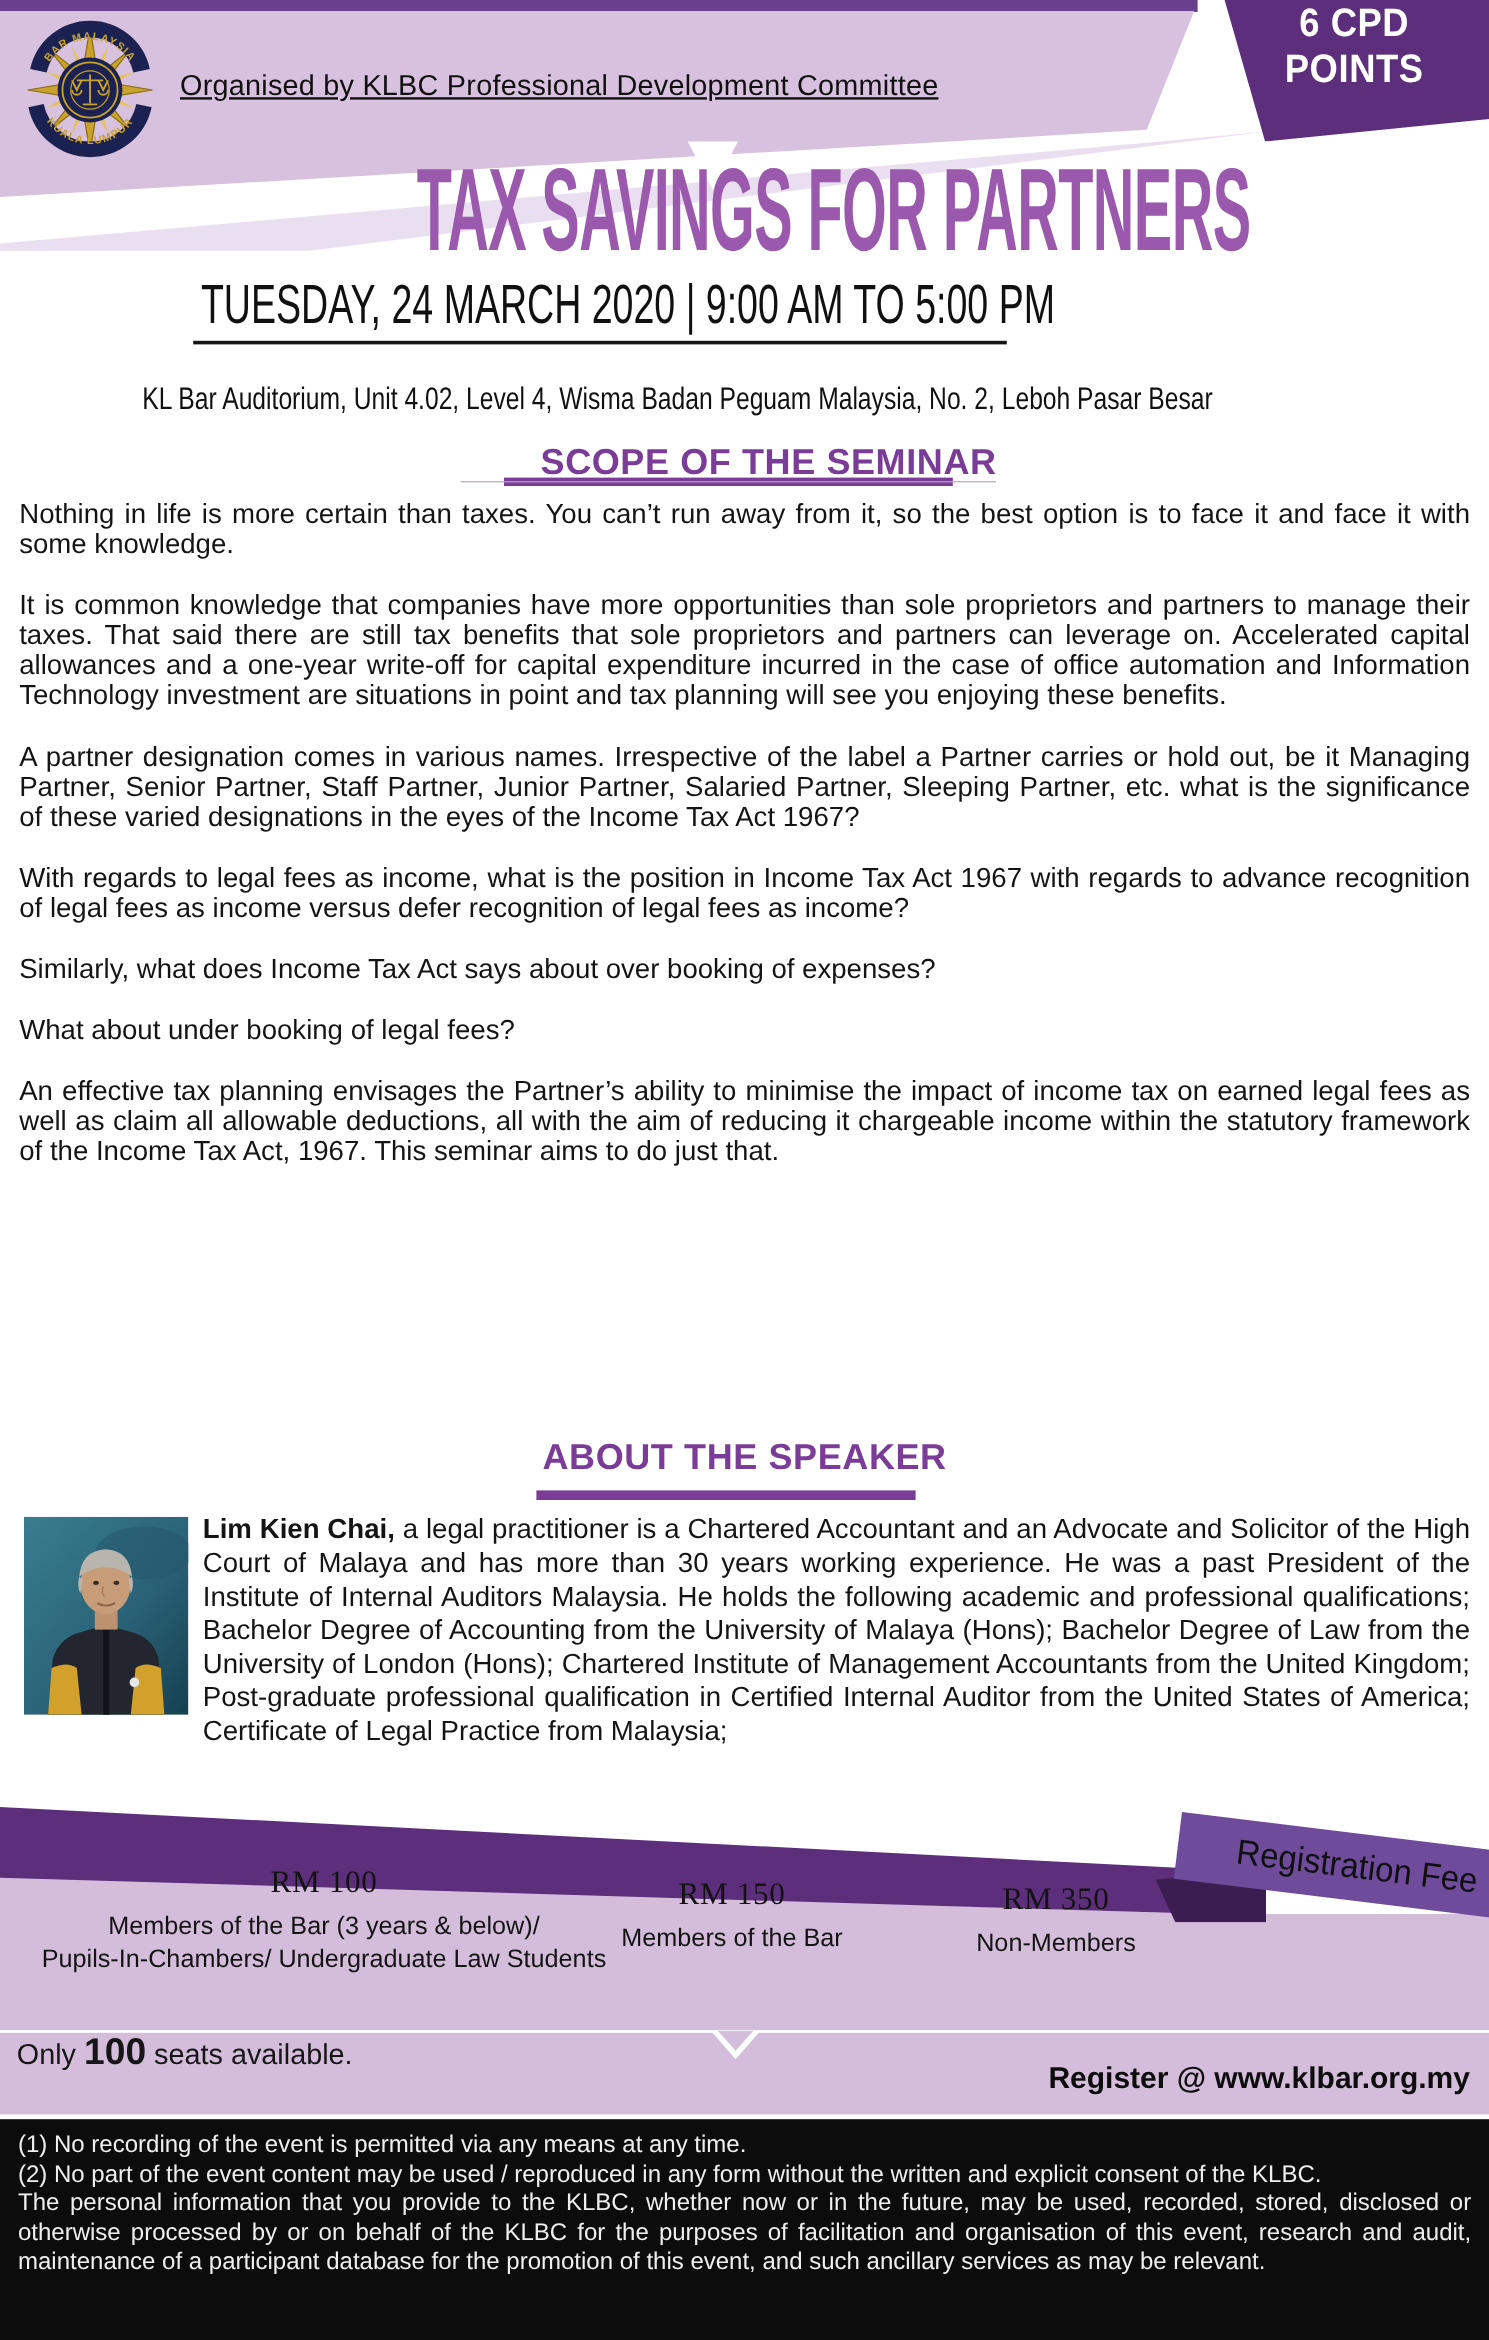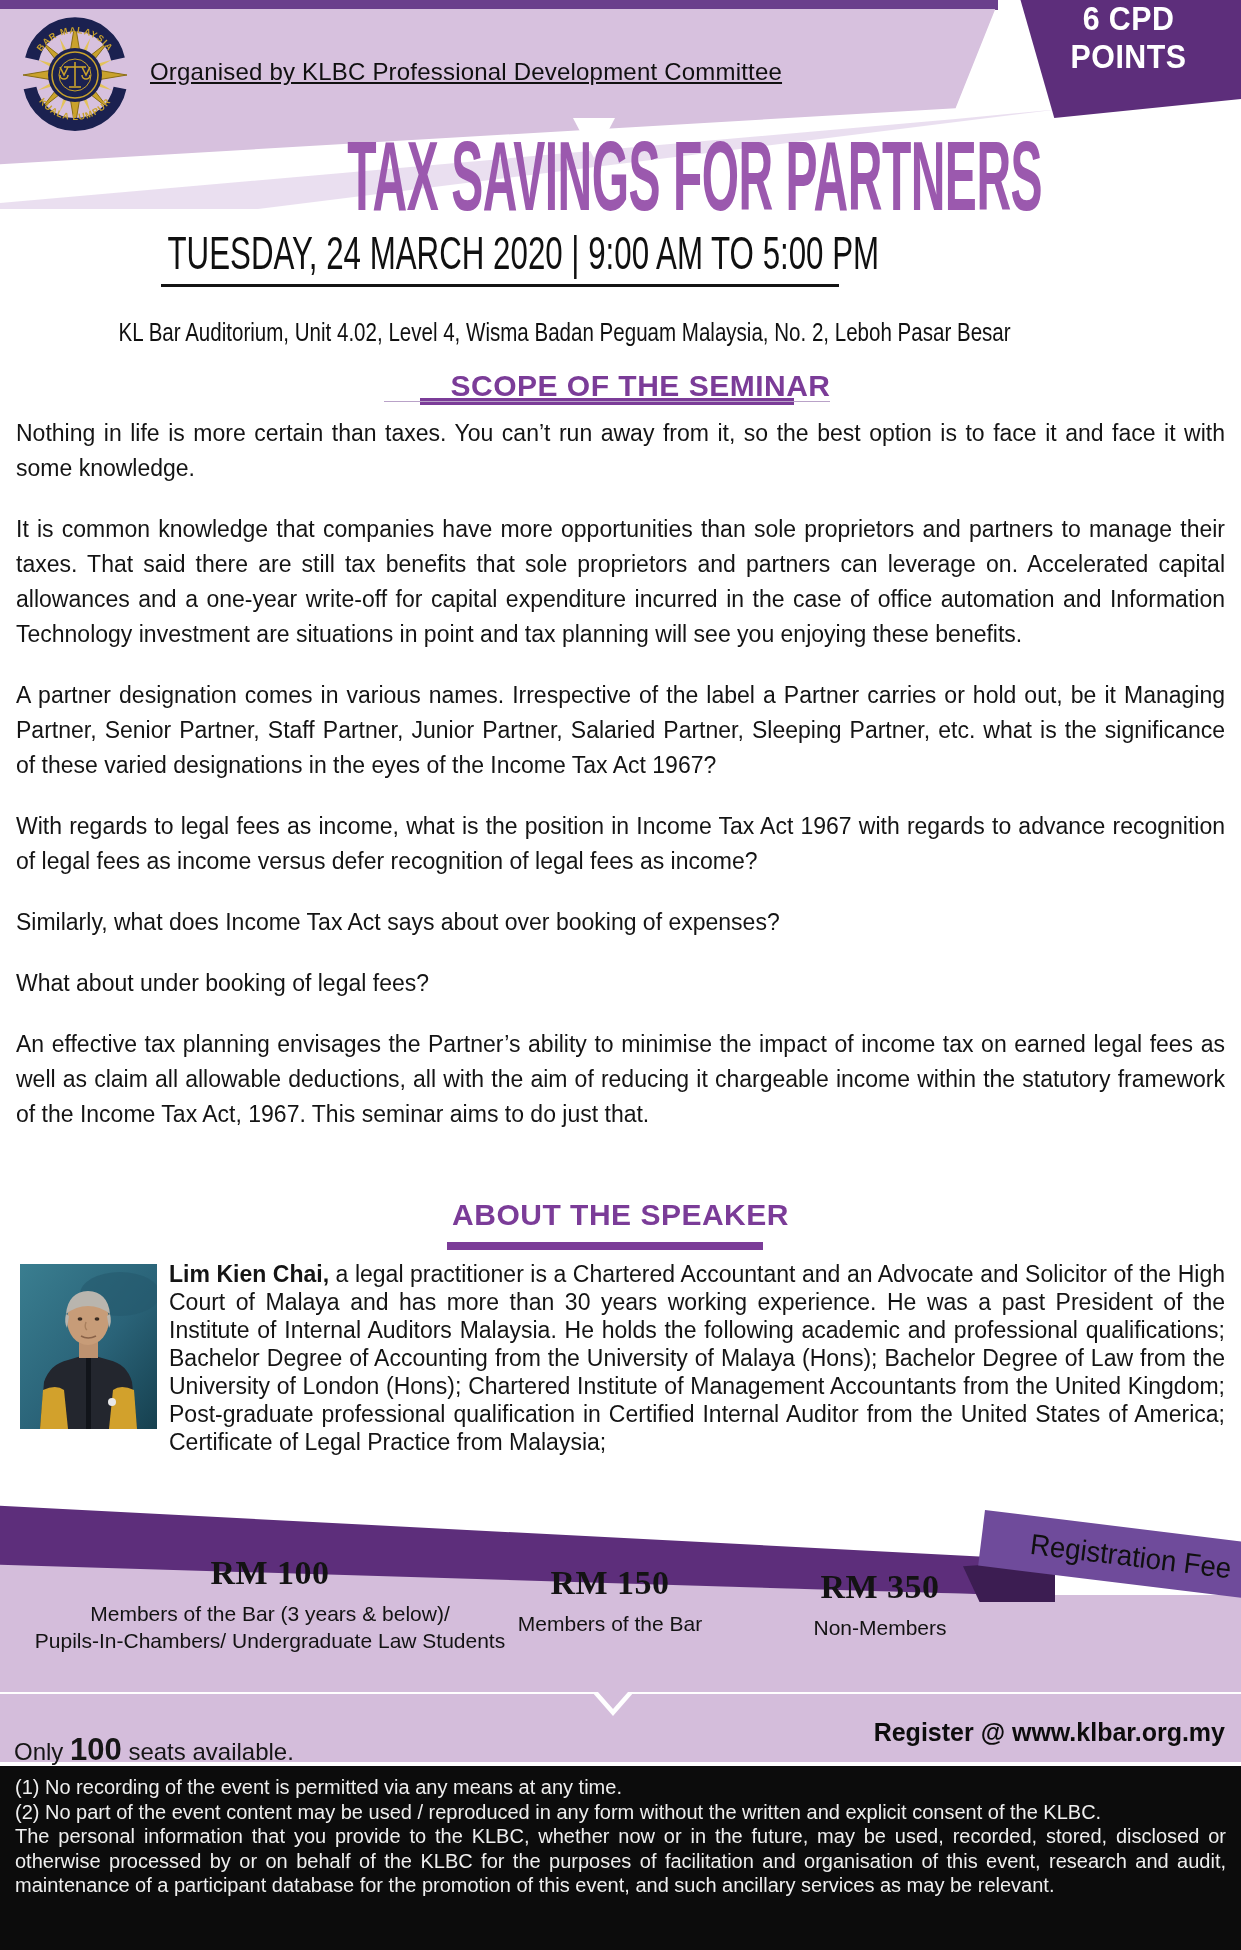--- a/index.html
+++ b/index.html
@@ -34,44 +34,44 @@
   
   .sec-h{position:absolute;left:0;width:1241px;text-align:center;font-size:30px;font-weight:700;
     color:#7b3c98;letter-spacing:.5px;margin:0;}
   .h-scope{top:369px;padding-left:20px;}
   .bar-scope{position:absolute;top:398px;left:420px;width:374px;height:7px;background:#7b3c98;}
   .bar-scope::before{content:"";position:absolute;top:3px;left:-36px;width:446px;height:1px;background:#b9a2c8;}
   .h-about{top:1198px;}
   .bar-about{position:absolute;top:1242px;left:447px;width:316px;height:8px;background:#7b3c98;}
   
   .body-copy{position:absolute;top:416px;left:16px;width:1209px;}
-  .body-copy p{margin:0 0 26px;font-size:23px;line-height:35px;text-align:justify;color:#141414;}
+  .body-copy p{margin:0 0 26px;font-size:23px;line-height:25px;text-align:justify;color:#141414;}
   
   .speaker-row{position:absolute;top:1260px;left:16px;width:1209px;font-size:23px;line-height:28px;text-align:justify;color:#141414;}
   .speaker-photo{float:left;width:137px;height:165px;margin:4px 12px 4px 4px;}
   .speaker-name{font-weight:700;}
   
   .fees{position:absolute;top:1502px;left:0;width:1241px;height:190px;overflow:hidden;}
   .fee-lav{position:absolute;inset:0;background:#d4bddb;clip-path:polygon(0 32%,81% 49%,100% 49%,100% 100%,0 100%);}
   .fee-dark{position:absolute;inset:0;background:#5d2e7b;clip-path:polygon(0 2%,83% 30%,81.3% 49%,0 33%);}
   .ribbon-shadow{position:absolute;left:963px;top:58px;width:92px;height:42px;background:#3c1d52;
     clip-path:polygon(0 15%,100% 0,100% 100%,18% 100%);}
   .ribbon{position:absolute;left:985px;top:8px;width:300px;height:56px;background:#6f4b9b;
     transform:rotate(7deg);transform-origin:left top;display:flex;align-items:center;justify-content:center;}
   .ribbon span{font-size:29px;color:#101010;transform:scaleX(.95);white-space:nowrap;}
   .fee-col{position:absolute;text-align:center;color:#131313;}
   .fee-1{left:0;top:52px;width:540px;}
   .fee-2{left:440px;top:62px;width:340px;}
   .fee-3{left:700px;top:66px;width:360px;}
-  .fee-amt{font-family:"Liberation Serif",serif;font-weight:700;font-size:34px;letter-spacing:.5px;text-align:center;}
+  .fee-amt{font-family:"Liberation Serif",serif;font-weight:400;font-size:26px;letter-spacing:.5px;text-align:center;}
   .fee-who{font-size:21px;line-height:27px;margin-top:8px;}
   
   .seats{position:absolute;top:1694px;left:0;width:1241px;height:68px;background:#d4bddb;box-sizing:border-box;padding:3px 14px;}
   .seats-notch{position:absolute;top:-2px;left:590px;}
-  .seats-line1{font-size:24px;line-height:26px;margin-top:40px;}
+  .seats-line1{font-size:24px;line-height:26px;}
   .seats-count{font-size:31px;font-weight:700;}
   .seats-note{font-size:24px;line-height:25px;width:810px;margin-top:2px;}
   .register{position:absolute;right:16px;top:24px;font-size:25px;font-weight:700;color:#0d0d0d;}
   
   .terms{position:absolute;top:1766px;left:0;width:1241px;height:184px;background:#0c0c0c;color:#efefef;
     box-sizing:border-box;padding:9px 15px;}
   .terms p{margin:0;font-size:20px;line-height:24.5px;text-align:justify;}
 </style>
 </head>
 <body>

